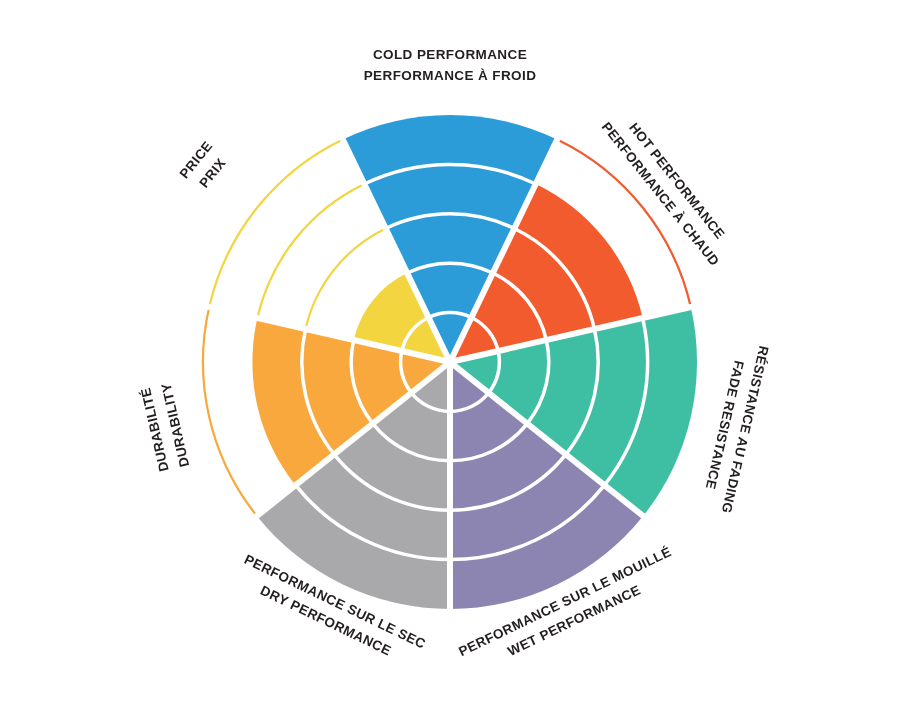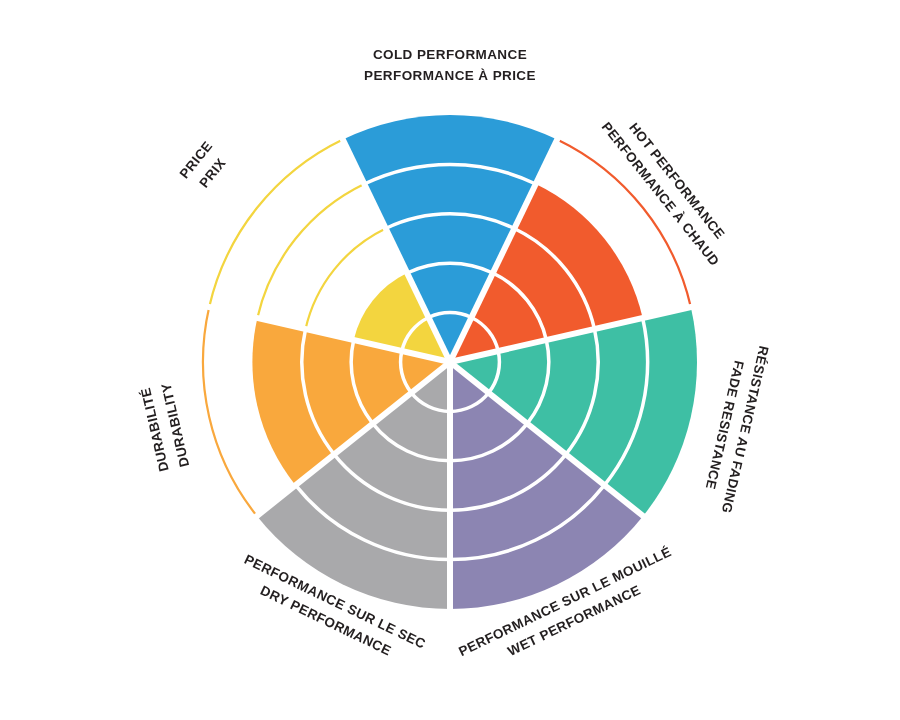--- a/index.html
+++ b/index.html
@@ -68,21 +68,21 @@
       <line x1="450" y1="362" x2="560.64" y2="132.25" stroke="#ffffff" stroke-width="6"></line>
       <line x1="450" y1="362" x2="698.61" y2="305.26" stroke="#ffffff" stroke-width="6"></line>
       <line x1="450" y1="362" x2="649.37" y2="520.99" stroke="#ffffff" stroke-width="6"></line>
       <line x1="450" y1="362" x2="450.00" y2="617.00" stroke="#ffffff" stroke-width="6"></line>
       <line x1="450" y1="362" x2="250.63" y2="520.99" stroke="#ffffff" stroke-width="6"></line>
       <line x1="450" y1="362" x2="201.39" y2="305.26" stroke="#ffffff" stroke-width="6"></line>
     </svg>
 
   <div class="sector-label" style="left: 450px; top: 66px; transform: translate(-50%, -50%) rotate(0deg); color: rgb(35, 31, 32); text-align: center;">
     <div>COLD PERFORMANCE</div>
-    <div>PERFORMANCE À PRICE</div>
+    <div>PERFORMANCE À FROID</div>
   </div>
 
   <div class="sector-label" style="left: 668.13px; top: 188.05px; transform: translate(-50%, -50%) rotate(51.43deg); color: rgb(35, 31, 32);">
     <div>HOT PERFORMANCE</div>
     <div>PERFORMANCE À CHAUD</div>
   </div>
 
   <div class="sector-label" style="left: 733.7px; top: 426.75px; transform: translate(-50%, -50%) rotate(102.86deg); color: rgb(35, 31, 32);">
     <div>RÉSISTANCE AU FADING</div>
     <div>FADE RESISTANCE</div>

